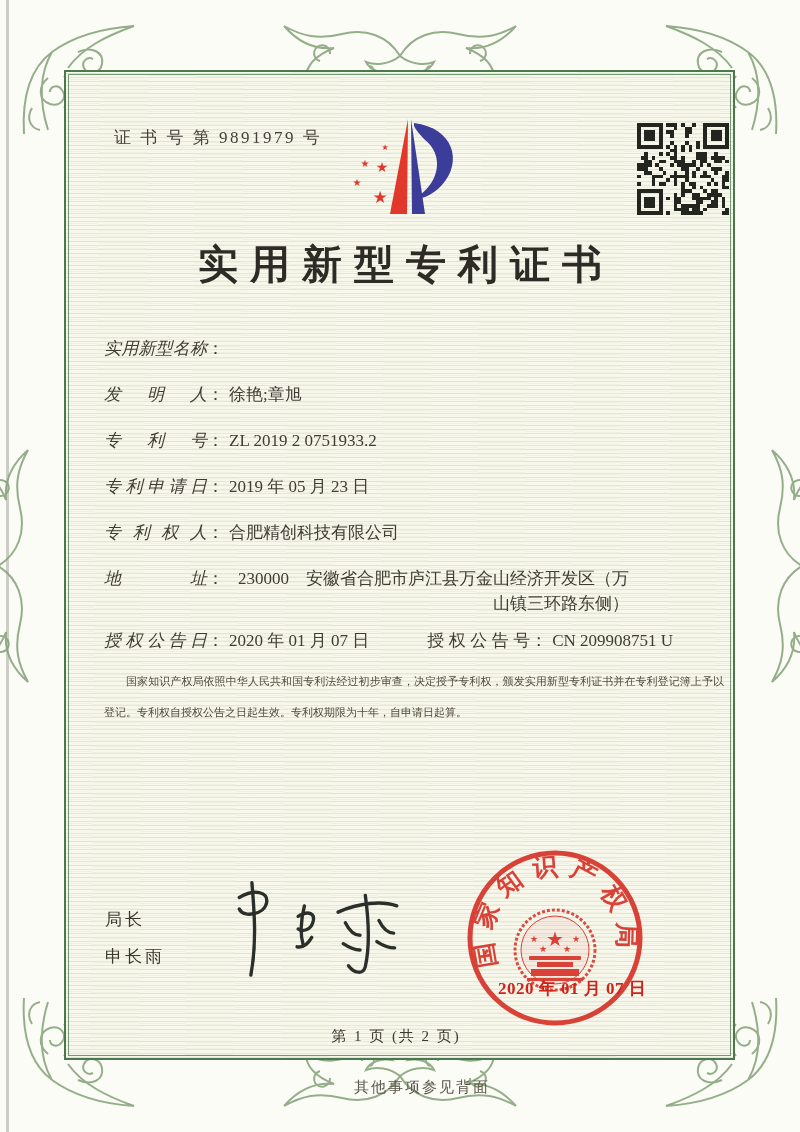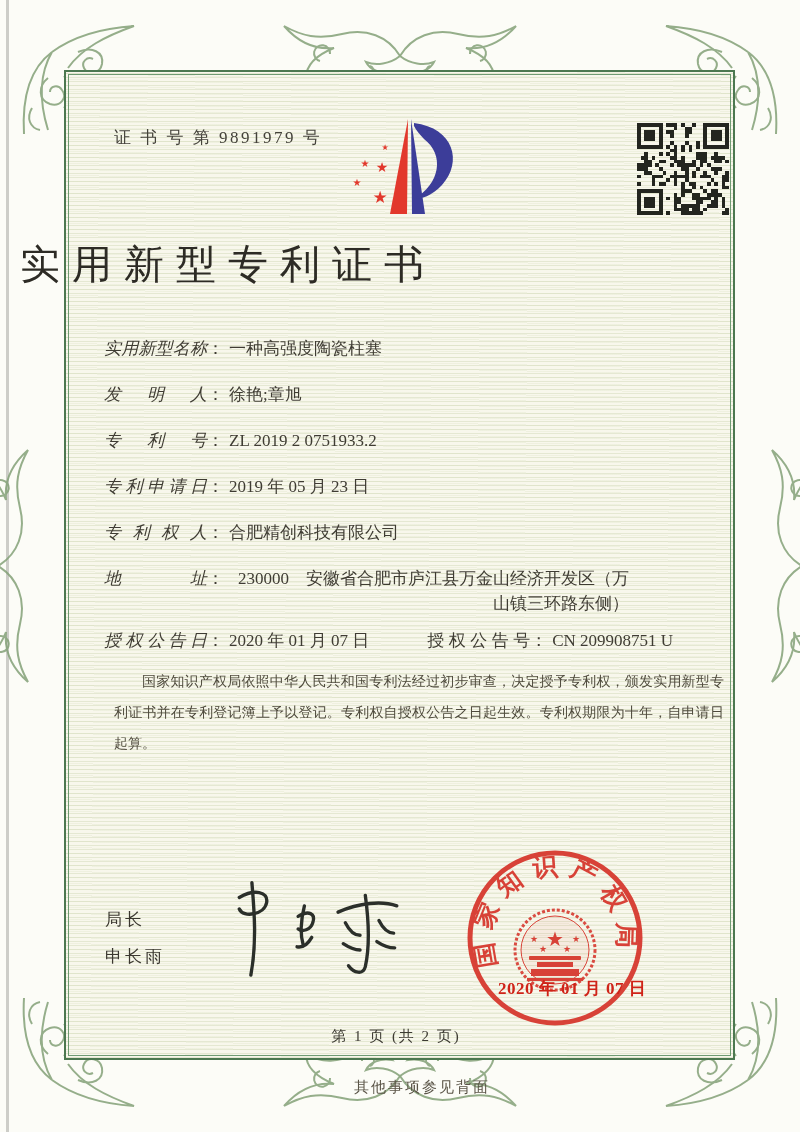--- a/index.html
+++ b/index.html
@@ -16,35 +16,35 @@
     border:2.5px solid #4c7850;
     background:
       repeating-linear-gradient(0deg, rgba(205,214,178,.45) 0 1px, rgba(0,0,0,0) 1px 4px),
       repeating-linear-gradient(1.2deg, rgba(222,228,200,.35) 0 1px, rgba(0,0,0,0) 1px 6px),
       #f8f7ec;}
   .frame-inner{position:absolute;inset:2px;border:1px solid #6f9b72;}
   
   .cert-no{position:absolute;left:114px;top:126px;font-size:17px;letter-spacing:2.5px;color:#44423a;}
   .logo{position:absolute;left:336px;top:110px;width:132px;height:114px;}
   .qr{position:absolute;left:637px;top:123px;width:92px;height:92px;}
-  .doc-title{position:absolute;left:8px;right:0;top:237px;
-    font-size:40px;font-weight:400;letter-spacing:12px;text-indent:12px;color:#2d2b25;}
+  .doc-title{position:absolute;left:0;right:0;top:237px;text-align:center;
+    font-size:40px;font-weight:700;letter-spacing:12px;text-indent:12px;color:#2d2b25;}
   
   .fields{position:absolute;left:104px;top:336px;right:72px;font-size:17px;color:#3f3c33;}
   .frow{display:flex;margin-bottom:21px;line-height:25px;align-items:flex-start;}
   .flabel{flex:0 0 103px;width:103px;text-align:justify;text-align-last:justify;font-style:italic;}
   .fcolon{flex:0 0 auto;margin-right:5px;}
   .fvalue{flex:1;}
   .frow.address{margin-bottom:12px;}
   .frow.address .fvalue{max-width:400px;text-align:right;}
   .grant-no-group{margin-left:58px;display:flex;}
   .flabel2{display:inline-block;width:103px;text-align:justify;text-align-last:justify;}
   
-  .body-paras{position:absolute;left:104px;top:666px;right:76px;font-size:14px;
-    line-height:31px;text-align:justify;color:#4e4a3c;margin-left:10px;}
+  .body-paras{position:absolute;left:104px;top:666px;right:76px;font-size:11px;
+    line-height:31px;text-align:justify;color:#4e4a3c;}
   .body-paras p{margin:0;text-indent:2em;}
   
   .signer-title{position:absolute;left:105px;top:908px;font-size:17px;letter-spacing:3px;color:#3a372f;}
   .signer-name{position:absolute;left:105px;top:945px;font-size:17px;letter-spacing:3px;color:#3a372f;}
   .signature{position:absolute;left:212px;top:876px;width:210px;height:108px;}
   .seal{position:absolute;left:462px;top:845px;width:186px;height:186px;opacity:.93;}
   .seal-date{position:absolute;left:486px;top:977px;width:172px;text-align:center;
     color:#cf2318;font-size:17px;font-weight:700;letter-spacing:.5px;}
   .page-info{position:absolute;left:0;right:8px;top:1027px;text-align:center;font-size:15px;
     letter-spacing:2px;color:#3c3a32;}
@@ -392,21 +392,20 @@
       <rect x="23" y="24" width="1" height="1" fill="#23251f"></rect>
       <rect x="24" y="24" width="1" height="1" fill="#23251f"></rect>
     </svg></div>
 
 <div class="doc-title">实用新型专利证书</div>
 
 <div class="fields">
   <div class="frow">
     <span class="flabel">实用新型名称</span>
       <span class="fcolon">：</span>
-      <span class="fvalue">一种高强度陶瓷柱塞</span>
   </div>
   <div class="frow">
     <span class="flabel">发明人</span>
       <span class="fcolon">：</span>
       <span class="fvalue">徐艳;章旭</span>
   </div>
   <div class="frow">
     <span class="flabel">专利号</span>
       <span class="fcolon">：</span>
       <span class="fvalue">ZL 2019 2 0751933.2</span>

